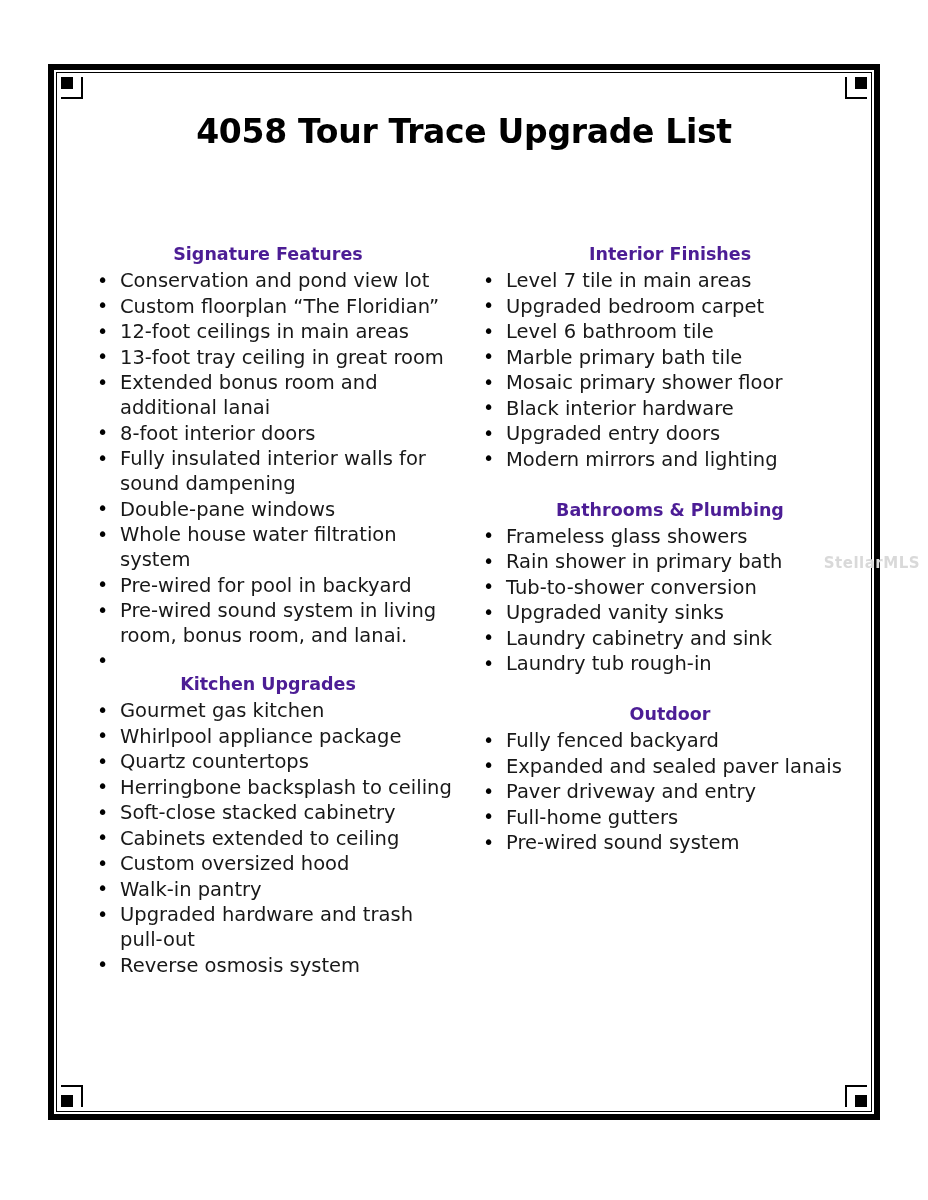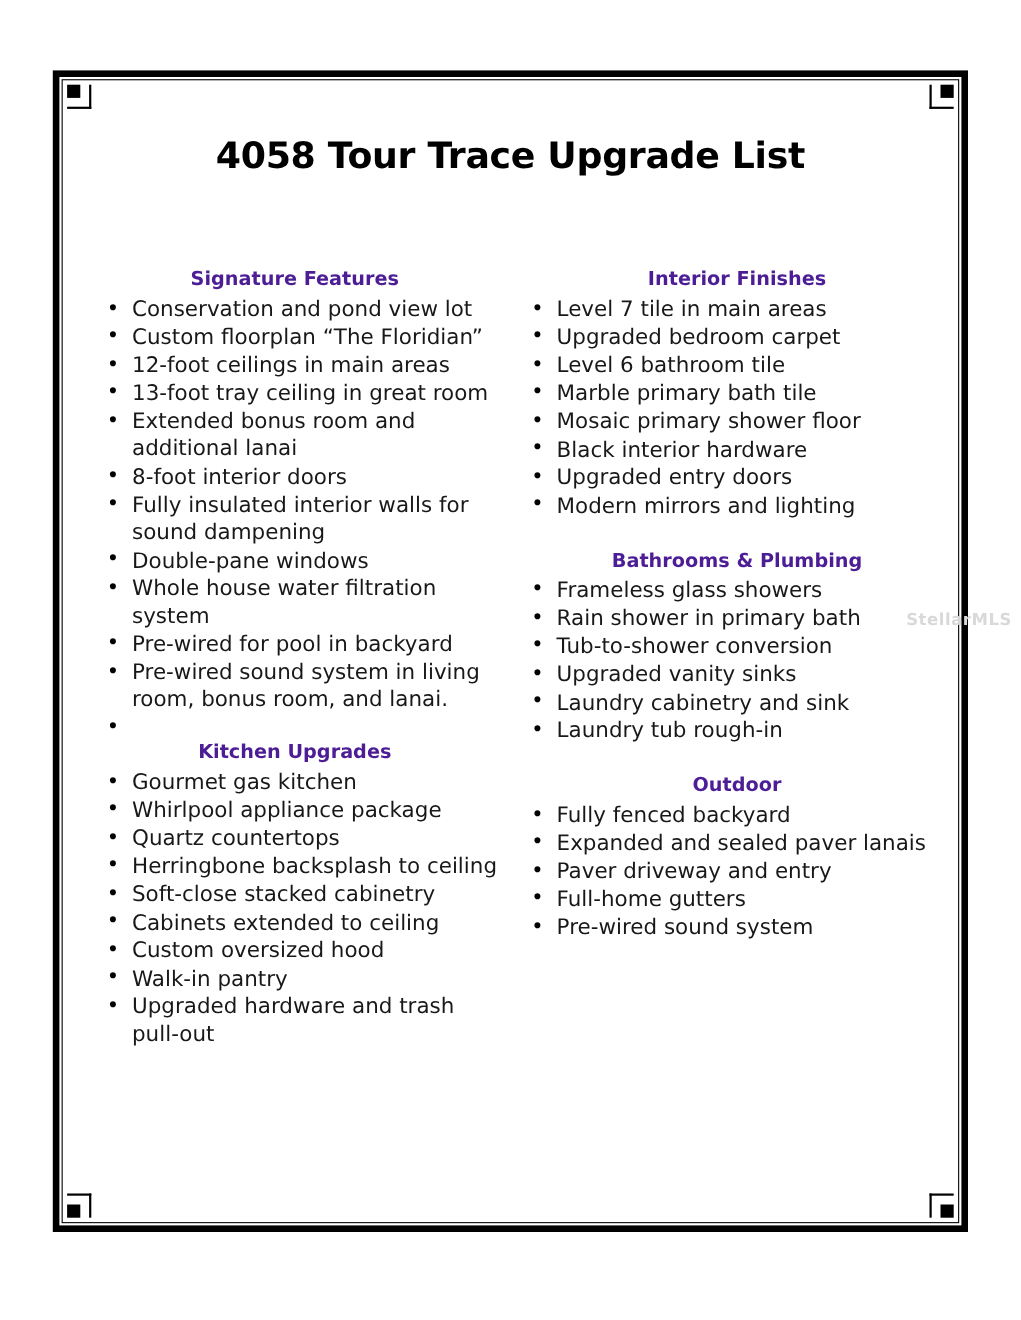--- a/index.html
+++ b/index.html
@@ -79,21 +79,21 @@
     left: 48px;
     top: 64px;
     width: 832px;
     height: 1056px;
     box-sizing: border-box;
   }
 
   .doc-title {
     position: absolute;
     left: 0;
-    top: 58px;
+    top: 48px;
     width: 832px;
     text-align: center;
     font-family: "DejaVu Sans", sans-serif;
     font-size: 33px;
     font-weight: bold;
     letter-spacing: -0.3px;
     color: #000000;
   }
 
   .columns {
@@ -217,20 +217,21 @@
         <ul class="bullets">
           <li>Gourmet gas kitchen</li>
           <li>Whirlpool appliance package</li>
           <li>Quartz countertops</li>
           <li>Herringbone backsplash to ceiling</li>
           <li>Soft-close stacked cabinetry</li>
           <li>Cabinets extended to ceiling</li>
           <li>Custom oversized hood</li>
           <li>Walk-in pantry</li>
           <li>Upgraded hardware and trash pull-out</li>
+          <li>Reverse osmosis system</li>
         </ul>
       </div>
 
     </div>
 
     <div class="col col-right">
 
       <div class="section">
         <div class="section-heading">Interior Finishes</div>
         <ul class="bullets">

